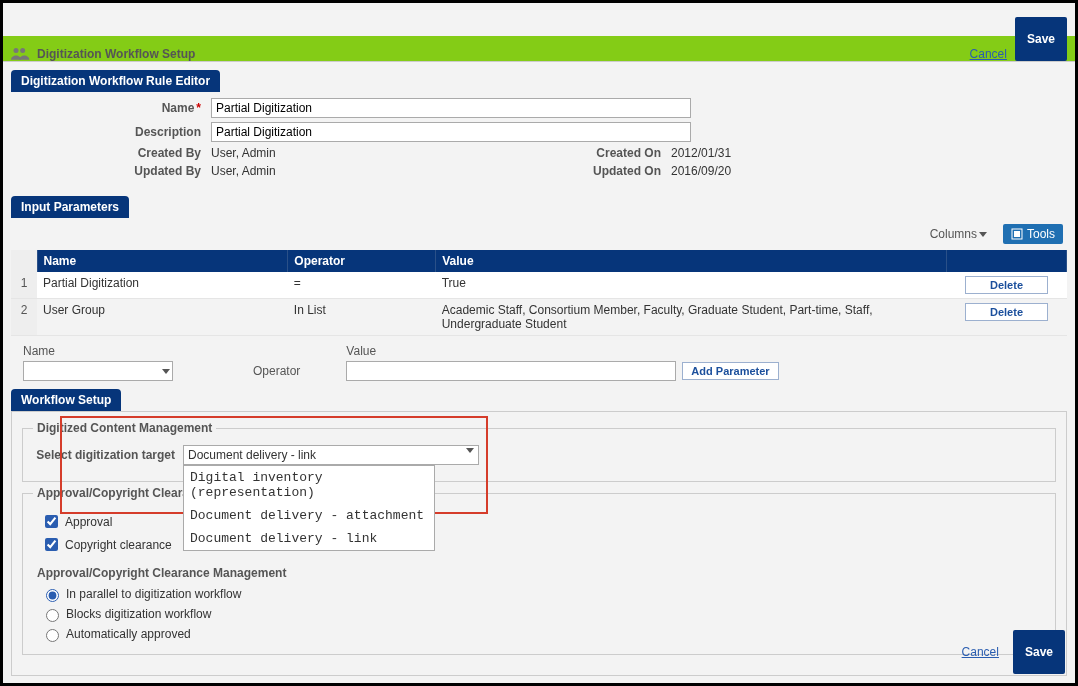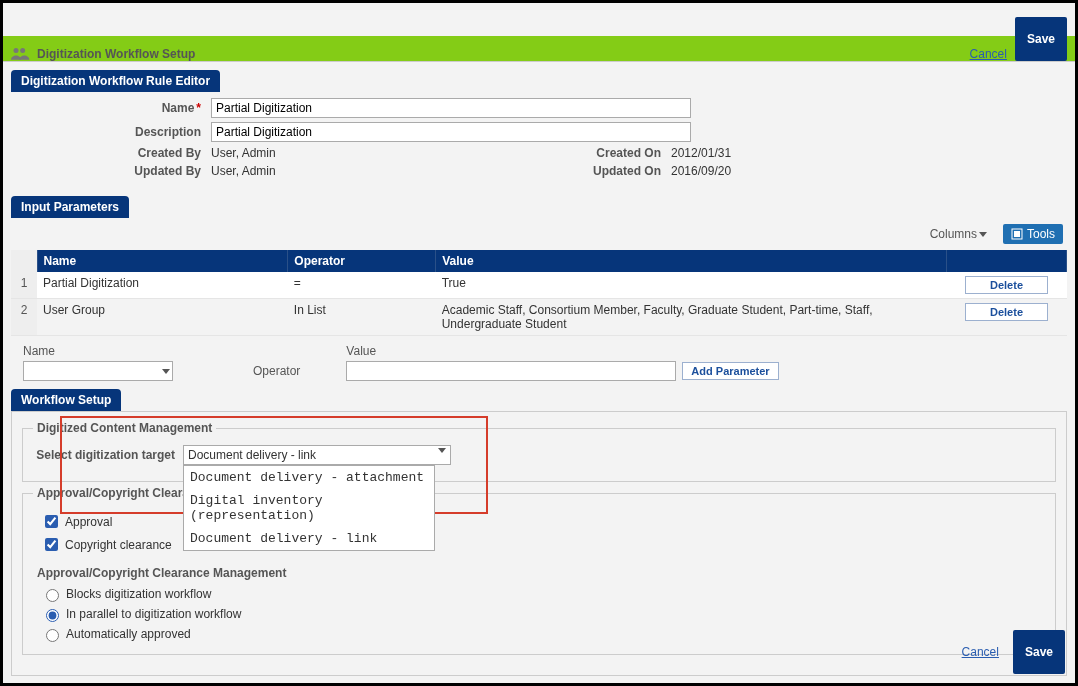--- a/index.html
+++ b/index.html
@@ -207,21 +207,21 @@
     color:#555;
     font-weight:bold;
     padding:0 4px;
   }
   .dt-row { display:flex; align-items:center; margin-bottom:6px; }
   .dt-label { width:150px; text-align:right; font-weight:bold; color:#555; padding-right:8px; }
   .dt-select {
     border:1px solid #aaa;
     background:#fff;
     padding:2px 4px;
-    width:268px;
+    width:296px;
     height:20px;
     display:flex;
     justify-content:space-between;
     position:relative;
   }
   .dropdown-list {
     position:absolute;
     top:19px;
     left:-1px;
     width:252px;
@@ -388,47 +388,47 @@
       <div class="section-header">Workflow Setup</div>
       <div class="wf-body" style="position:relative;">
         <fieldset class="group">
           <legend>Digitized Content Management</legend>
           <div class="dt-row">
             <div class="dt-label">Select digitization target</div>
             <div class="dt-select">
               <span>Document delivery - link</span>
               <span class="tri-down"></span>
               <div class="dropdown-list">
+                <div class="opt">Digital inventory (representation)</div>
                 <div class="opt">Document delivery - attachment</div>
-                <div class="opt">Digital inventory (representation)</div>
                 <div class="opt">Document delivery - link</div>
               </div>
             </div>
           </div>
         </fieldset>
 
         <fieldset class="group" style="margin-top:-6px;">
           <legend>Approval/Copyright Clearance Processing</legend>
           <div class="cb-row">
             <input type="checkbox" checked="" style="">
             <span>Approval</span>
           </div>
           <div class="cb-row">
             <input type="checkbox" checked="" style="">
             <span>Copyright clearance</span>
           </div>
 
           <div class="subheading">Approval/Copyright Clearance Management</div>
           <div class="rb-row">
+            <input type="radio" name="mgmt" checked="" style="">
+            <span>In parallel to digitization workflow</span>
+          </div>
+          <div class="rb-row">
             <input type="radio" name="mgmt" style="">
             <span>Blocks digitization workflow</span>
-          </div>
-          <div class="rb-row">
-            <input type="radio" name="mgmt" checked="" style="">
-            <span>In parallel to digitization workflow</span>
           </div>
           <div class="rb-row">
             <input type="radio" name="mgmt" style="">
             <span>Automatically approved</span>
           </div>
         </fieldset>
 
         <div class="annot-box" style="left:48px; top:4px; width:428px; height:98px;"></div>
       </div>
     </div>

